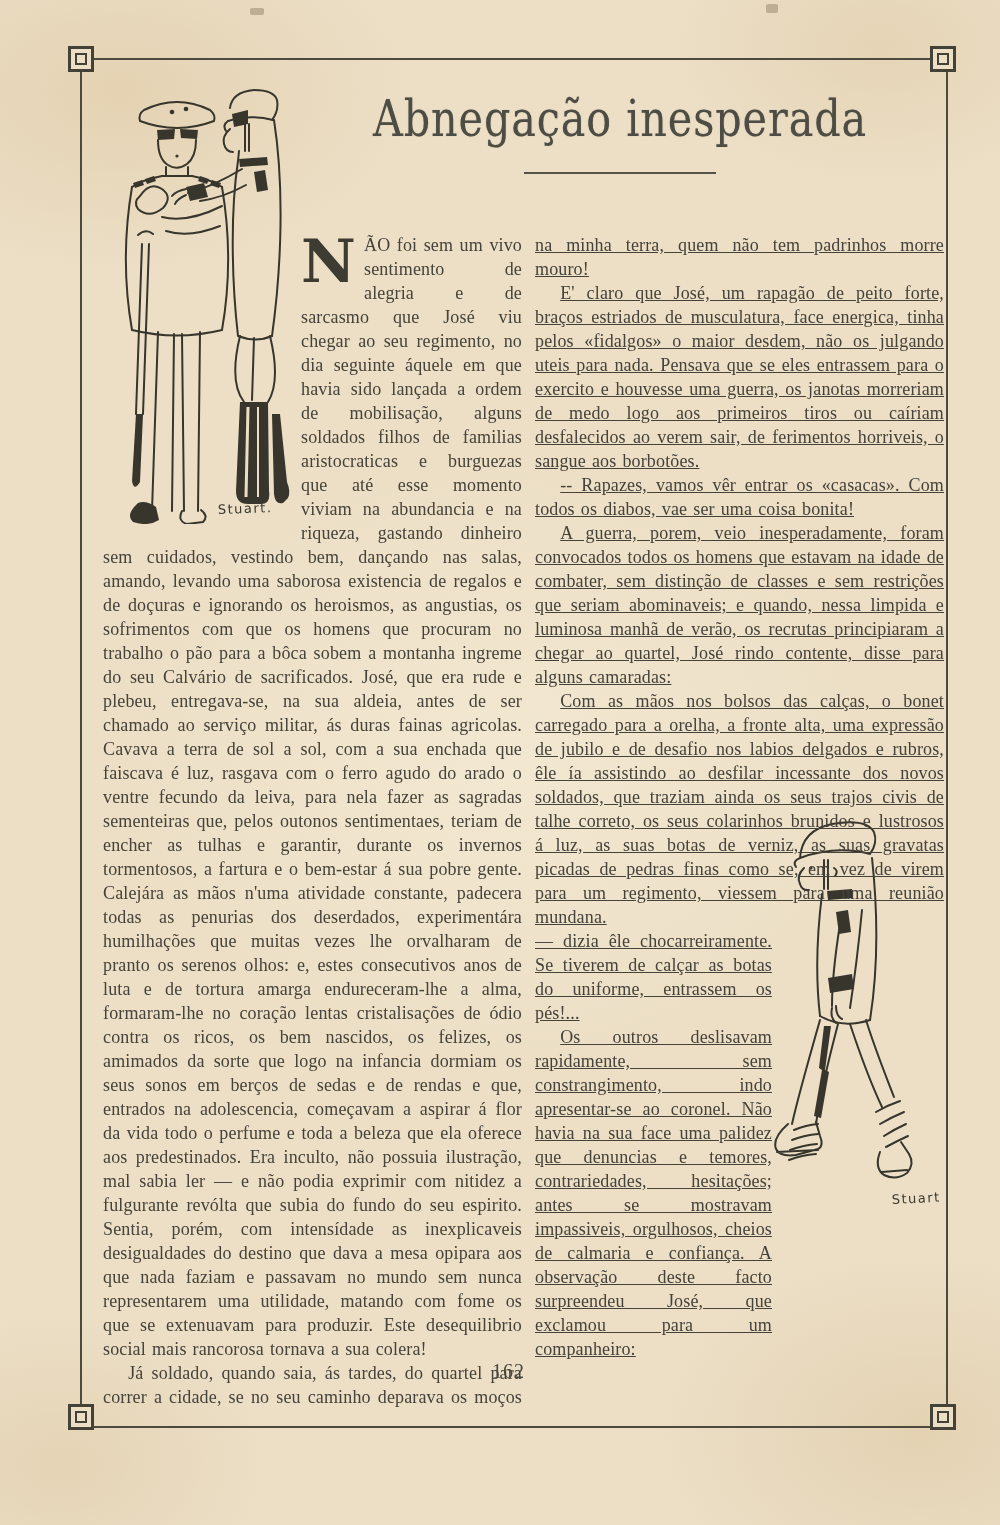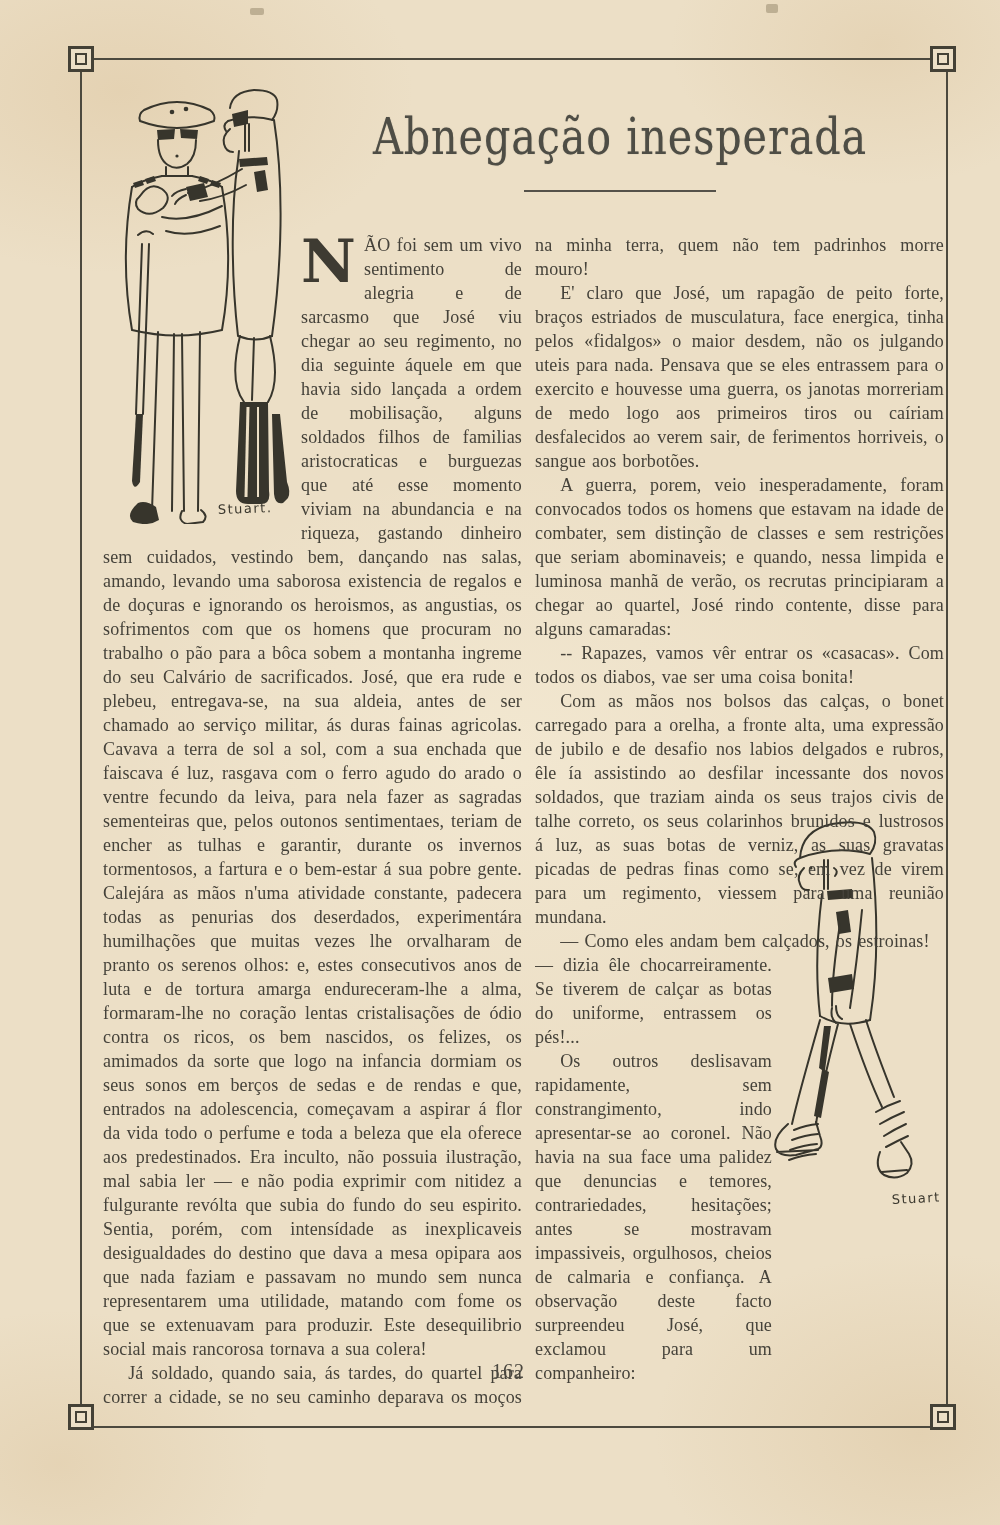--- a/index.html
+++ b/index.html
@@ -26,42 +26,42 @@
     content:"";position:absolute;inset:4px;border:2px solid #444136;
   }
   .corner.tl{left:68px;top:46px;}
   .corner.tr{left:930px;top:46px;}
   .corner.bl{left:68px;top:1404px;}
   .corner.br{left:930px;top:1404px;}
   .speck{position:absolute;background:rgba(110,95,65,.35);border-radius:2px;}
   .speck.a{left:250px;top:8px;width:14px;height:7px;}
   .speck.b{left:766px;top:4px;width:12px;height:9px;}
 
-  .title-block{position:absolute;left:320px;top:109px;width:600px;text-align:center;z-index:2;}
+  .title-block{position:absolute;left:320px;top:91px;width:600px;text-align:center;z-index:2;}
   .title{
     display:block;font-family:"DejaVu Serif", serif;font-size:47px;font-weight:500;
     color:#4e4d45;letter-spacing:1px;transform:scaleX(.88) scaleY(1.08);transform-origin:50% 50%;
     text-shadow:0 0 1px rgba(78,77,69,.4);white-space:nowrap;
   }
   .title-rule{width:192px;border-top:2px solid #55524a;margin:26px auto 0;}
 
   .illus{position:absolute;z-index:1;}
   .illus.left{left:82px;top:84px;}
   .illus.right{left:774px;top:812px;}
   .ink{stroke:#37352c;stroke-width:2;fill:none;stroke-linecap:round;stroke-linejoin:round;}
   .ink-fill{fill:#37352c;stroke:none;}
   .sig{font-family:"DejaVu Sans", sans-serif;font-size:13px;letter-spacing:1.5px;fill:#3c392f;}
 
   .columns{
     position:absolute;left:103px;top:233px;width:841px;display:flex;gap:13px;z-index:2;
   }
   .col{font-size:18px;line-height:24px;text-align:justify;height:1174px;overflow:hidden;
        word-spacing:1.4px;letter-spacing:.15px;}
   .col.left{width:419px;}
-  .col.right{width:409px;}
+  .col.right{width:409px;text-decoration:underline;}
   .col p{margin:0;text-indent:1.4em;}
   .col p.noindent{text-indent:0;}
   .spacer-left{float:left;width:198px;height:298px;}
   .spacer-right{float:right;width:172px;height:434px;}
   .dropcap{
     float:left;font-family:"DejaVu Serif", serif;font-weight:bold;
     font-size:60px;line-height:48px;padding:4px 8px 0 0;color:#3e3b32;
   }
   .page-number{
     position:absolute;left:0;right:0;top:1360px;text-align:center;
@@ -149,23 +149,23 @@
 <div class="columns">
   <div class="col left">
     <div class="spacer-left"></div>
     <p class="noindent"><span class="dropcap">N</span><span>ÃO foi sem um vivo sentimento de alegria e de sarcasmo que José viu chegar ao seu regimento, no dia seguinte áquele em que havia sido lançada a ordem de mobilisação, alguns soldados filhos de familias aristocraticas e burguezas que até esse momento viviam na abundancia e na riqueza, gastando dinheiro sem cuidados, vestindo bem, dançando nas salas, amando, levando uma saborosa existencia de regalos e de doçuras e ignorando os heroismos, as angustias, os sofrimentos com que os homens que procuram no trabalho o pão para a bôca sobem a montanha ingreme do seu Calvário de sacrificados. José, que era rude e plebeu, entregava-se, na sua aldeia, antes de ser chamado ao serviço militar, ás duras fainas agricolas. Cavava a terra de sol a sol, com a sua enchada que faiscava é luz, rasgava com o ferro agudo do arado o ventre fecundo da leiva, para nela fazer as sagradas sementeiras que, pelos outonos sentimentaes, teriam de encher as tulhas e garantir, durante os invernos tormentosos, a fartura e o bem-estar á sua pobre gente. Calejára as mãos n'uma atividade constante, padecera todas as penurias dos deserdados, experimentára humilhações que muitas vezes lhe orvalharam de pranto os serenos olhos: e, estes consecutivos anos de luta e de tortura amarga endureceram-lhe a alma, formaram-lhe no coração lentas cristalisações de ódio contra os ricos, os bem nascidos, os felizes, os amimados da sorte que logo na infancia dormiam os seus sonos em berços de sedas e de rendas e que, entrados na adolescencia, começavam a aspirar á flor da vida todo o perfume e toda a beleza que ela oferece aos predestinados. Era inculto, não possuia ilustração, mal sabia ler — e não podia exprimir com nitidez a fulgurante revólta que subia do fundo do seu espirito. Sentia, porém, com intensídade as inexplicaveis desigualdades do destino que dava a mesa opipara aos que nada faziam e passavam no mundo sem nunca representarem uma utilidade, matando com fome os que se extenuavam para produzir. Este desequilibrio social mais rancorosa tornava a sua colera!</span></p>
     <p><span>Já soldado, quando saia, ás tardes, do quartel para correr a cidade, se no seu caminho deparava os moços elegantes que olham sorrindo, encostados ás paredes, as mulheres belas que aparecem, José rosnava de má sombra e perguntava a si mesmo para que serviam essas creaturas frivolas que não levantavam uma palheira do chão. Ao mesmo tempo, insurgia-se contra uma lei iniqua que o obrigava a ele, trabalhador rural e amparo de irmãs debeis e d'um pae invalido, a vestir a farda, e deixava os outros, os abastados, nas suas vagabundagens citadinas, nos seus ócios nunca interrompidos.</span></p>
 
   </div>
   <div class="col right">
     <p class="noindent"><span>na minha terra, quem não tem padrinhos morre mouro!</span></p>
     <p><span>E' claro que José, um rapagão de peito forte, braços estriados de musculatura, face energica, tinha pelos «fidalgos» o maior desdem, não os julgando uteis para nada. Pensava que se eles entrassem para o exercito e houvesse uma guerra, os janotas morreriam de medo logo aos primeiros tiros ou caíriam desfalecidos ao verem sair, de ferimentos horriveis, o sangue aos borbotões.</span></p>
+    <p><span>-- Rapazes, vamos vêr entrar os «casacas». Com todos os diabos, vae ser uma coisa bonita!</span></p>
     <p><span>A guerra, porem, veio inesperadamente, foram convocados todos os homens que estavam na idade de combater, sem distinção de classes e sem restrições que seriam abominaveis; e quando, nessa limpida e luminosa manhã de verão, os recrutas principiaram a chegar ao quartel, José rindo contente, disse para alguns camaradas:</span></p>
-    <p><span>-- Rapazes, vamos vêr entrar os «casacas». Com todos os diabos, vae ser uma coisa bonita!</span></p>
     <p><span>Com as mãos nos bolsos das calças, o bonet carregado para a orelha, a fronte alta, uma expressão de jubilo e de desafio nos labios delgados e rubros, êle ía assistindo ao desfilar incessante dos novos soldados, que traziam ainda os seus trajos civis de talhe correto, os seus colarinhos brunidos e lustrosos á luz, as suas botas de verniz, as suas gravatas picadas de pedras finas como se, em vez de virem para um regimento, viessem para uma reunião mundana.</span></p>
-    <p><span>— Como eles andam bem calçados, os estroinas!</span><span class="spacer-right"></span></p>
+    <p><span class="spacer-right"></span></p>
     <p class="noindent"><span>— dizia êle chocarreiramente. Se tiverem de calçar as botas do uniforme, entrassem os pés!...</span></p>
     <p><span>Os outros deslisavam rapidamente, sem constrangimento, indo apresentar-se ao coronel. Não havia na sua face uma palidez que denuncias e temores, contrariedades, hesitações; antes se mostravam impassiveis, orgulhosos, cheios de calmaria e confiança. A observação deste facto surpreendeu José, que exclamou para um companheiro:</span></p>
 
   </div>
 </div>
 
 <div class="page-number">162</div>
 
 </body></html>

